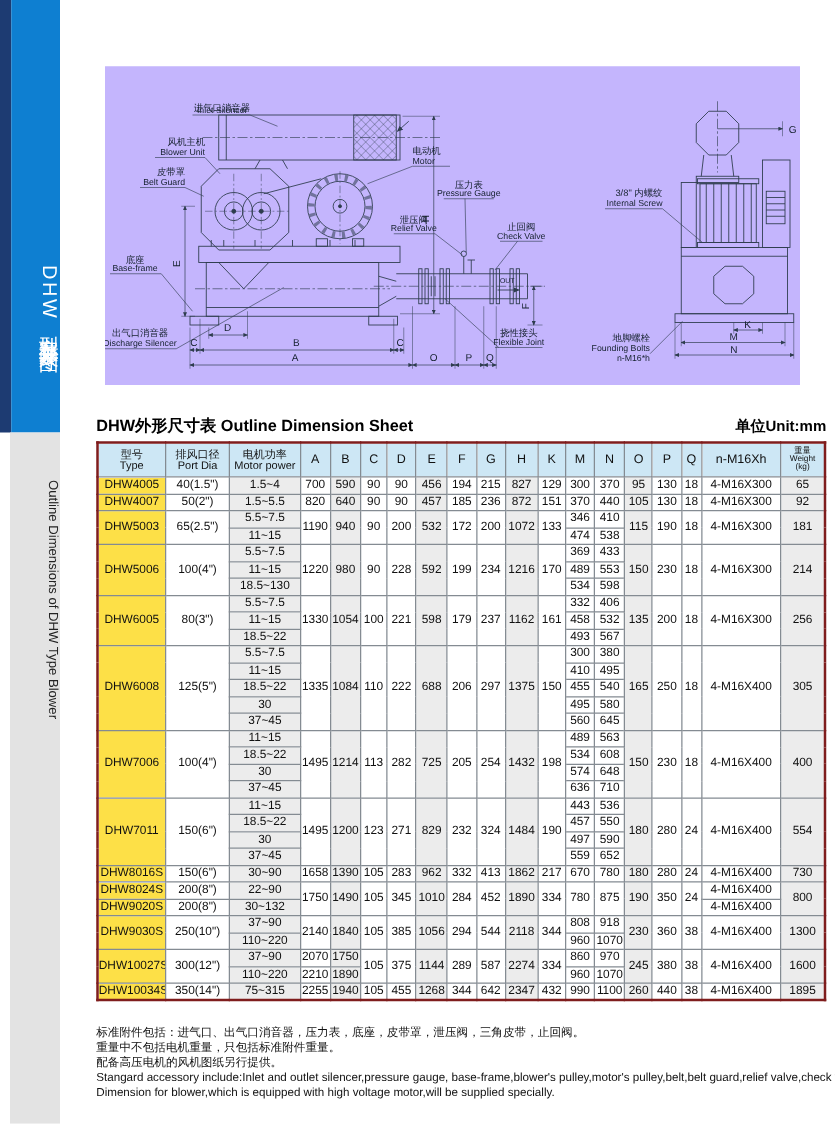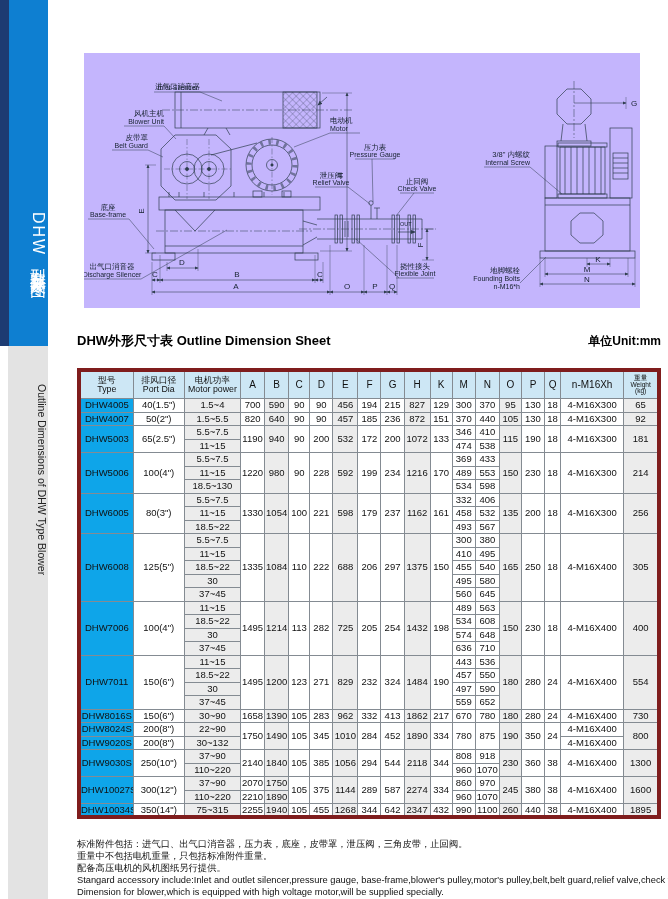--- a/index.html
+++ b/index.html
@@ -22,35 +22,35 @@
   
   .diagram-panel{position:absolute;left:84px;top:53px;width:556px;height:255px;background:#c4b5fd;}
   svg text{fill:#15212e;}
   .cn{font-size:7.5px;}
   .en{font-size:7px;}
   .dimL{font-size:8px;}
   .tiny{font-size:5.5px;}
 
   
   .sheet{position:absolute;left:77px;top:330px;width:584px;}
-  .titlebar{display:flex;justify-content:space-between;align-items:flex-end;height:20px;margin-bottom:18px;}
+  .titlebar{display:flex;justify-content:space-between;align-items:flex-end;height:20px;margin-bottom:3px;}
   .title{font-size:13px;font-weight:bold;color:#000;}
   .unit{font-size:12px;font-weight:bold;color:#000;}
 
   table{border-collapse:collapse;width:584px;table-layout:fixed;font-size:9.5px;color:#111;
-        border:4px solid #7f1d1d;}
+        border:2px solid #7f1d1d;}
   td{border:1px solid #848b92;text-align:center;padding:0;line-height:1.05;
      overflow:hidden;white-space:nowrap;}
   thead td{background:#cde7f5;height:26px;}
   tbody tr{height:13.5px;}
   .hcn{display:block;font-size:8.8px;}
   .hen{display:block;font-size:8.8px;}
   .hletter{font-size:10px;}
   .hsmall{display:block;font-size:6.6px;line-height:1.05;}
-  .c-type{background:#0ea5e9;}
+  .c-type{background:#fde047;}
   .c-g{background:#ececec;}
   .c-w{background:#ffffff;}
 
   .notes{margin-top:19px;font-size:9.3px;line-height:1.3;color:#111;}
   .notes div{white-space:nowrap;}
 </style>
 </head>
 <body>
 
 <div class="page">

